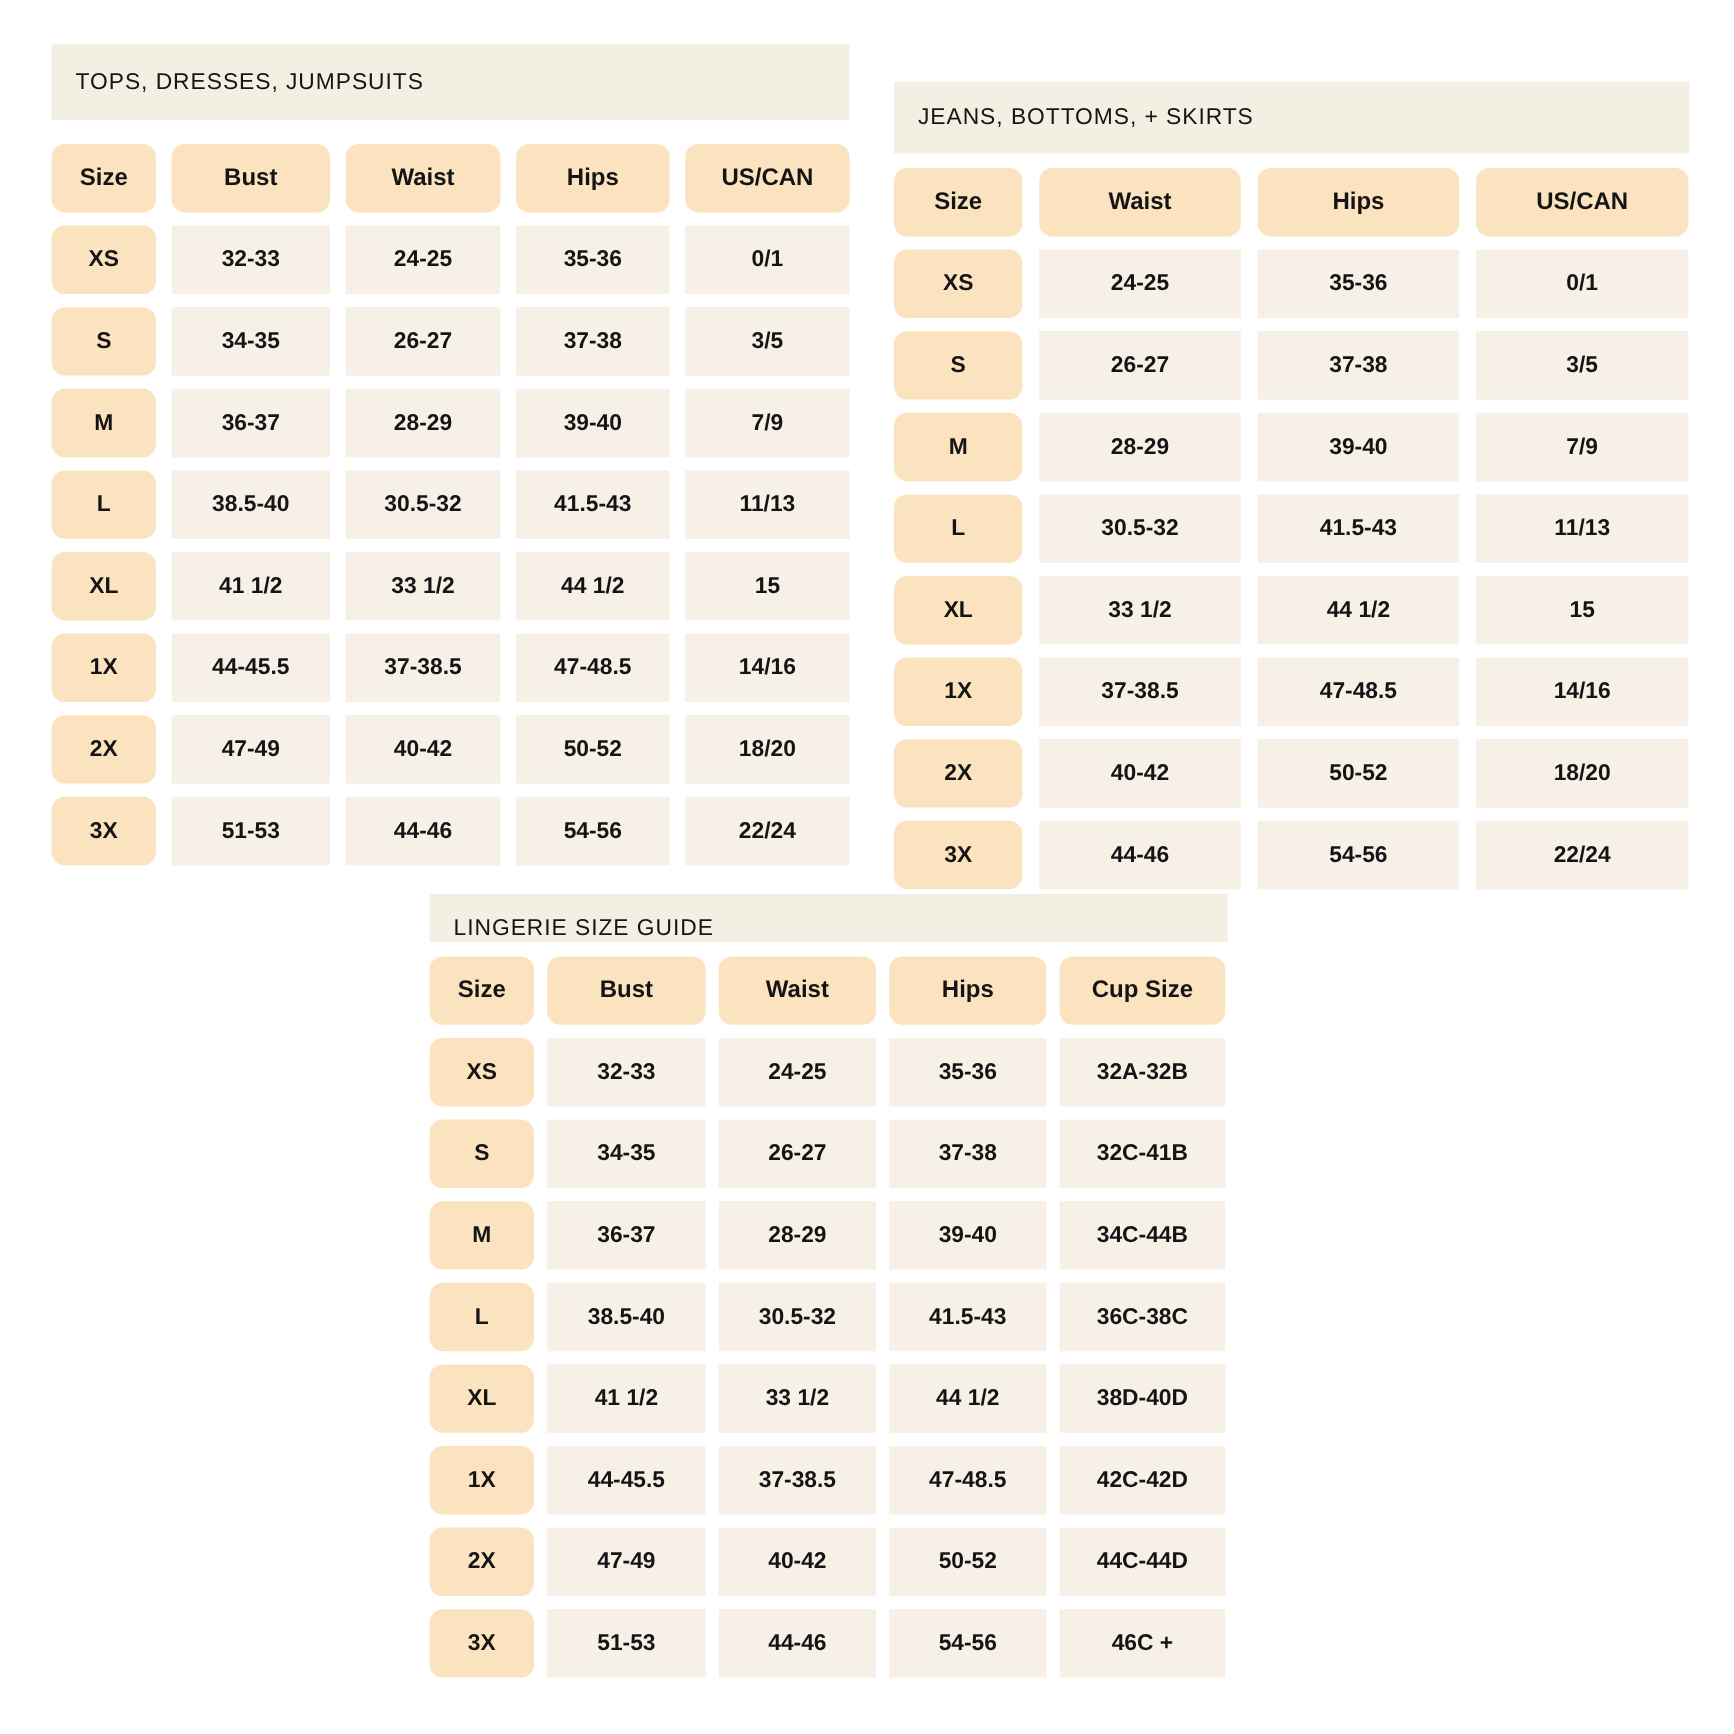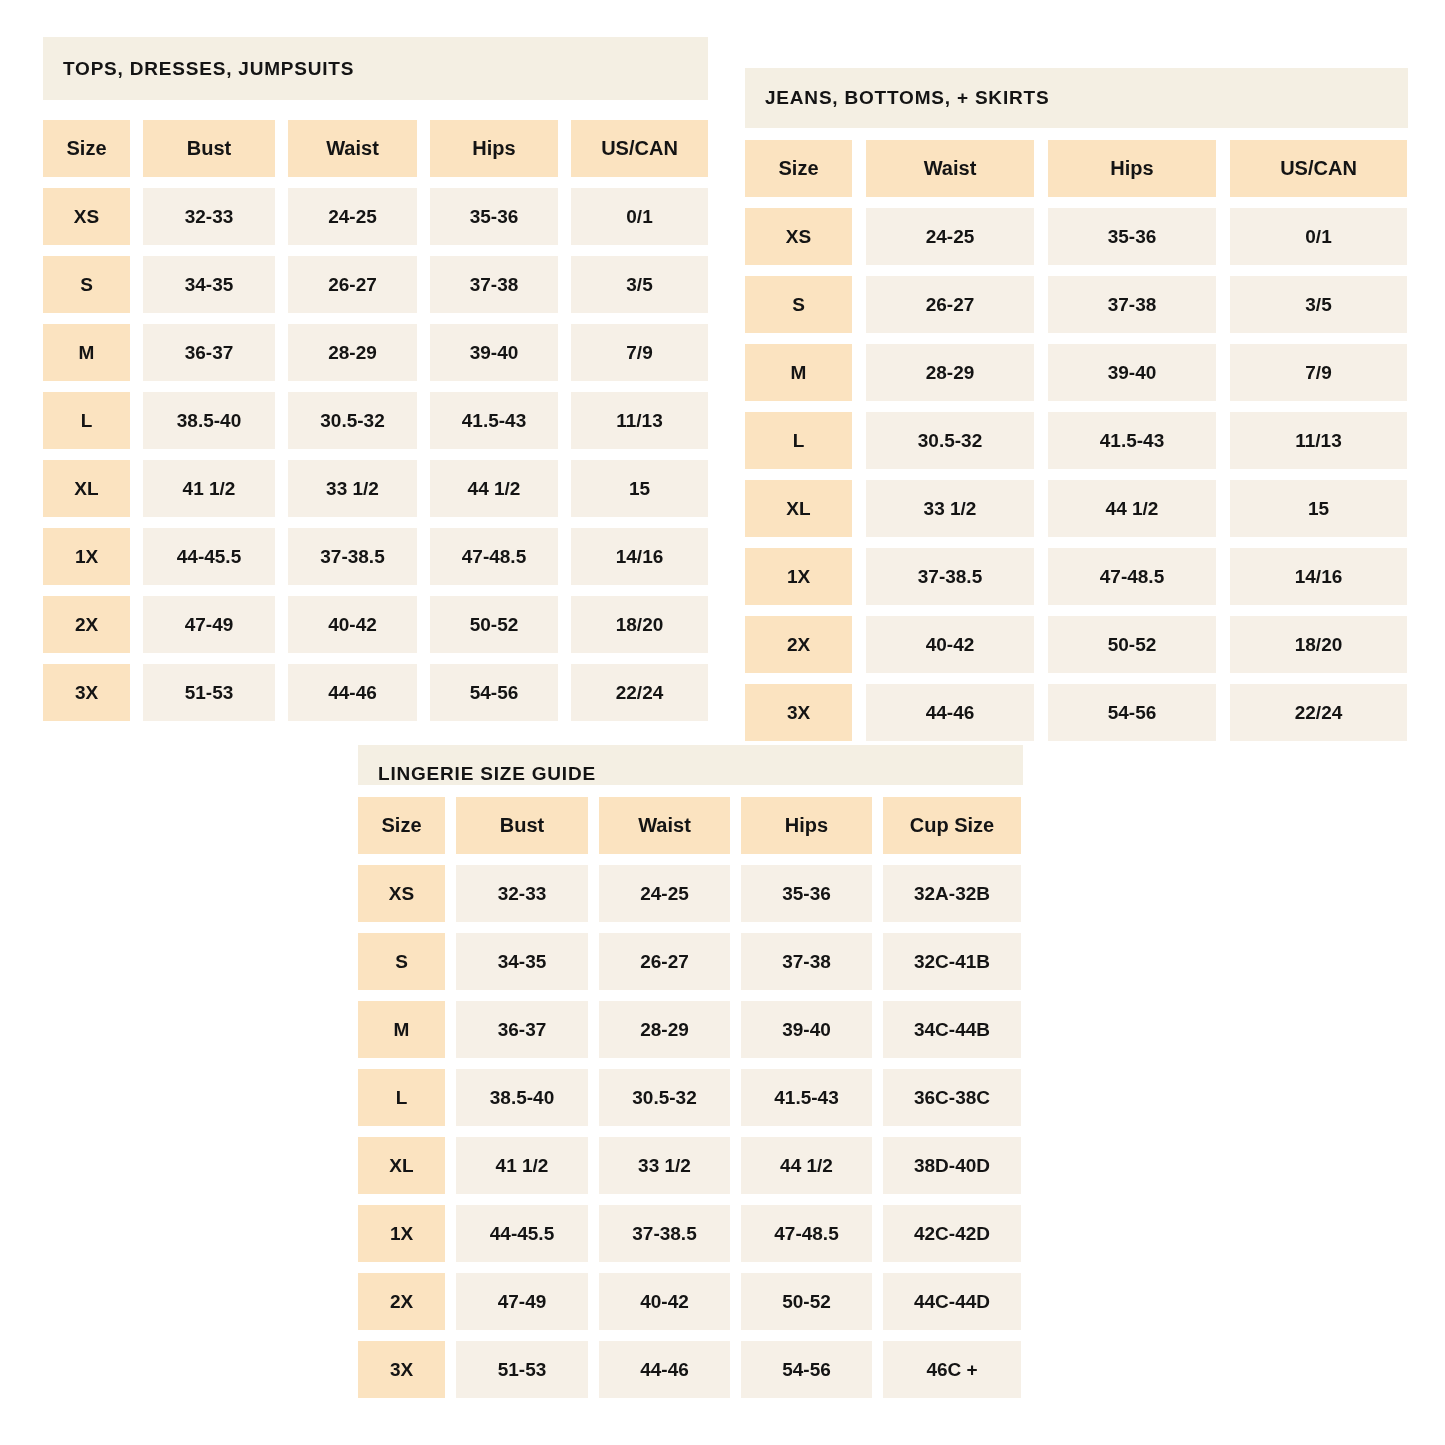--- a/index.html
+++ b/index.html
@@ -22,21 +22,21 @@
     padding: 0 20px;
     display: flex;
     flex-direction: column;
     justify-content: center;
   }
   .banner-tall { height: 63px; }
   .banner-short { height: 60px; }
   .banner-lingerie { height: 40px; justify-content: flex-end; }
   .banner .title {
     font-size: 19px;
-    font-weight: 700;
+    font-weight: 400;
     letter-spacing: 0.8px;
     text-transform: uppercase;
     color: var(--text, #141414);
     line-height: 1.15;
   }
   .banner .subtitle {
     font-size: 14.5px;
     font-weight: 700;
     letter-spacing: 0.6px;
     text-transform: uppercase;
@@ -56,21 +56,21 @@
     height: 57px;
     display: flex;
     align-items: center;
     justify-content: center;
     background: var(--cell-bg, #f6f0e7);
     font-size: 19px;
     font-weight: 700;
     color: var(--text, #141414);
     white-space: nowrap;
   }
-  .cell.peach { background: var(--header-bg, #fbe3c0); }
+  .cell.peach { background: var(--header-bg, #fbe3c0); border-radius: 11px; }
   .cell.header { font-size: 20px; }
 </style>
 </head>
 <body>
 
 <div class="canvas">
 
   <section class="table-block" id="table-tops">
     <header class="banner banner-tall">
       <div class="title">TOPS, DRESSES, JUMPSUITS</div>

